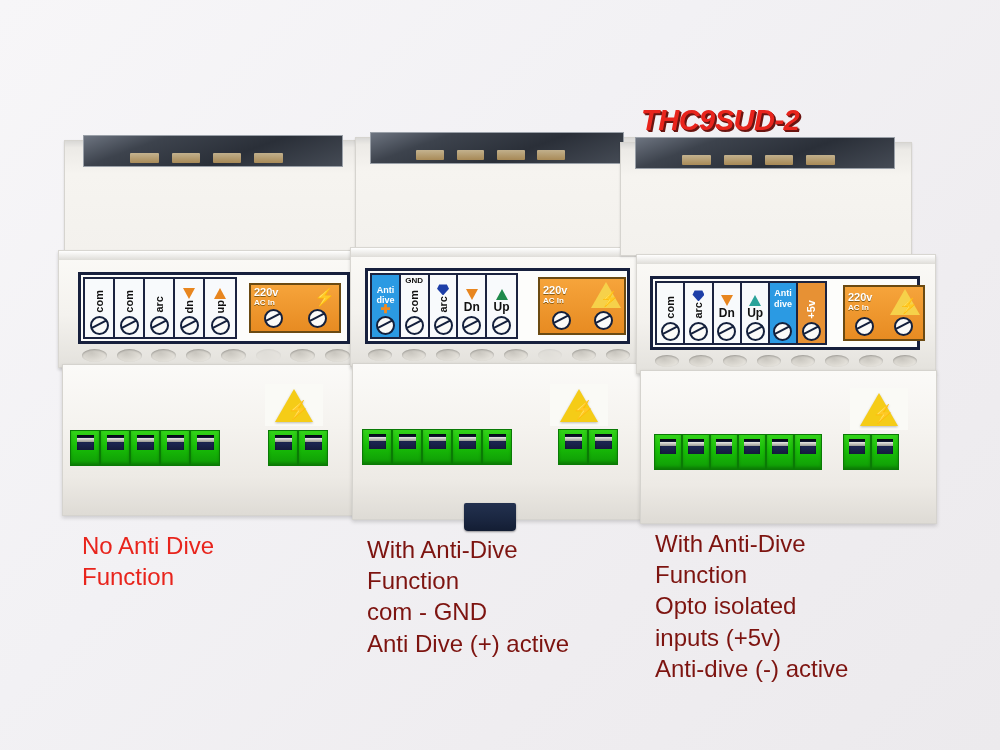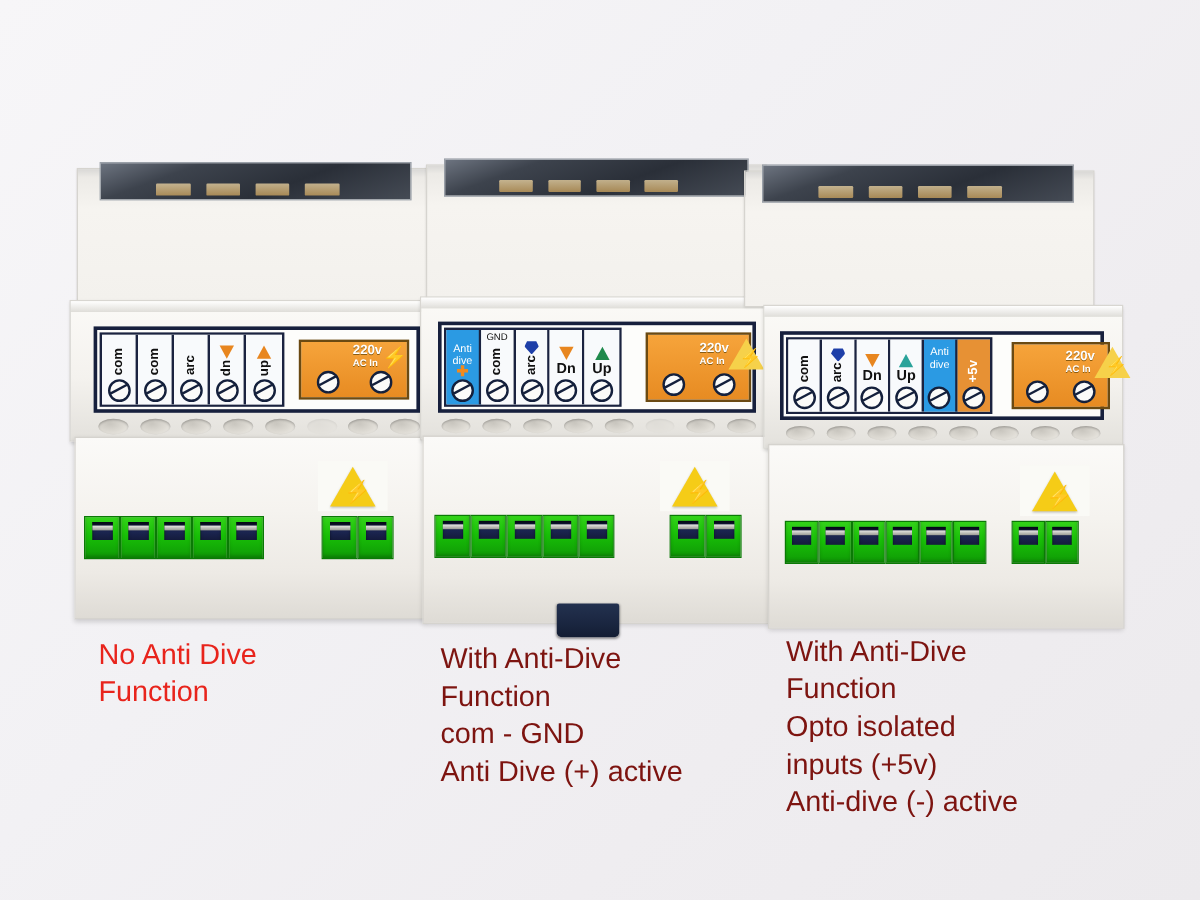--- a/index.html
+++ b/index.html
@@ -91,21 +91,21 @@
     font-size:11px;
     color:#111;
     line-height:1;
     letter-spacing:0;
     margin-bottom:1px;
     white-space:nowrap;
   }
   .cell-txt.hz{writing-mode:horizontal-tb;transform:none;font-size:12px;}
   .cell-txt.white{color:#fff;}
   .cell-top{
-    font-size:8px;font-weight:normal;color:#111;line-height:1;margin-top:2px;
+    font-size:8px;font-weight:bold;color:#111;line-height:1;margin-top:2px;
   }
   .cell-top.white{color:#fff;}
   .arrow{width:0;height:0;margin:3px 0 1px 0;}
   .arrow.down{border-left:6px solid transparent;border-right:6px solid transparent;}
   .arrow.up{border-left:6px solid transparent;border-right:6px solid transparent;}
   .arrow-orange-dn{border-top:11px solid #e8861f;}
   .arrow-orange-up{border-bottom:11px solid #e8861f;}
   .arrow-green-up{border-bottom:11px solid #1f8a4c;}
   .arrow-teal-up{border-bottom:11px solid #2aa39a;}
   .pent{
@@ -128,21 +128,21 @@
   .spacer{flex:1;}
 
   
   .ac-badge{
     position:absolute;
     background:linear-gradient(180deg,#f6a43b,#e78b22);
     border:2px solid #6b4a12;
     box-sizing:border-box;
     display:flex;flex-direction:column;
   }
-  .ac-row{display:flex;align-items:center;flex:1;padding:2px 3px 0 3px;margin-left:40px;}
+  .ac-row{display:flex;align-items:center;flex:1;padding:2px 3px 0 3px;}
   .ac-text{display:flex;flex-direction:column;line-height:1.05;}
   .ac-text .l1{font-size:11px;font-weight:bold;color:#fff;text-shadow:0 1px 0 #8a5c12;}
   .ac-text .l2{font-size:8px;font-weight:bold;color:#fff;text-shadow:0 1px 0 #8a5c12;}
   .ac-bolt{margin-left:auto;font-size:17px;line-height:1;color:#1a1508;font-weight:bold;}
   .ac-tri{
     margin-left:auto;width:0;height:0;position:relative;
     border-left:15px solid transparent;border-right:15px solid transparent;
     border-bottom:26px solid #f6d14a;
   }
   .ac-tri span{
@@ -561,20 +561,21 @@
     <div class="greenblock" style="left:843px;top:434px;height:36px;">
       <div class="gt" style="width:28px;height:36px;">
           <i style="width:16px;height:15px;"></i>
         </div>
       <div class="gt" style="width:28px;height:36px;">
           <i style="width:16px;height:15px;"></i>
         </div>
     </div>
   </div>
 
+  <div class="title" id="t3">THC9SUD-2</div>
 
   <div class="caption" id="c1">No Anti Dive
 Function</div>
   <div class="caption" id="c2">With Anti-Dive
  Function
   com - GND
 Anti Dive (+) active</div>
   <div class="caption" id="c3">With Anti-Dive
 Function
 Opto isolated

